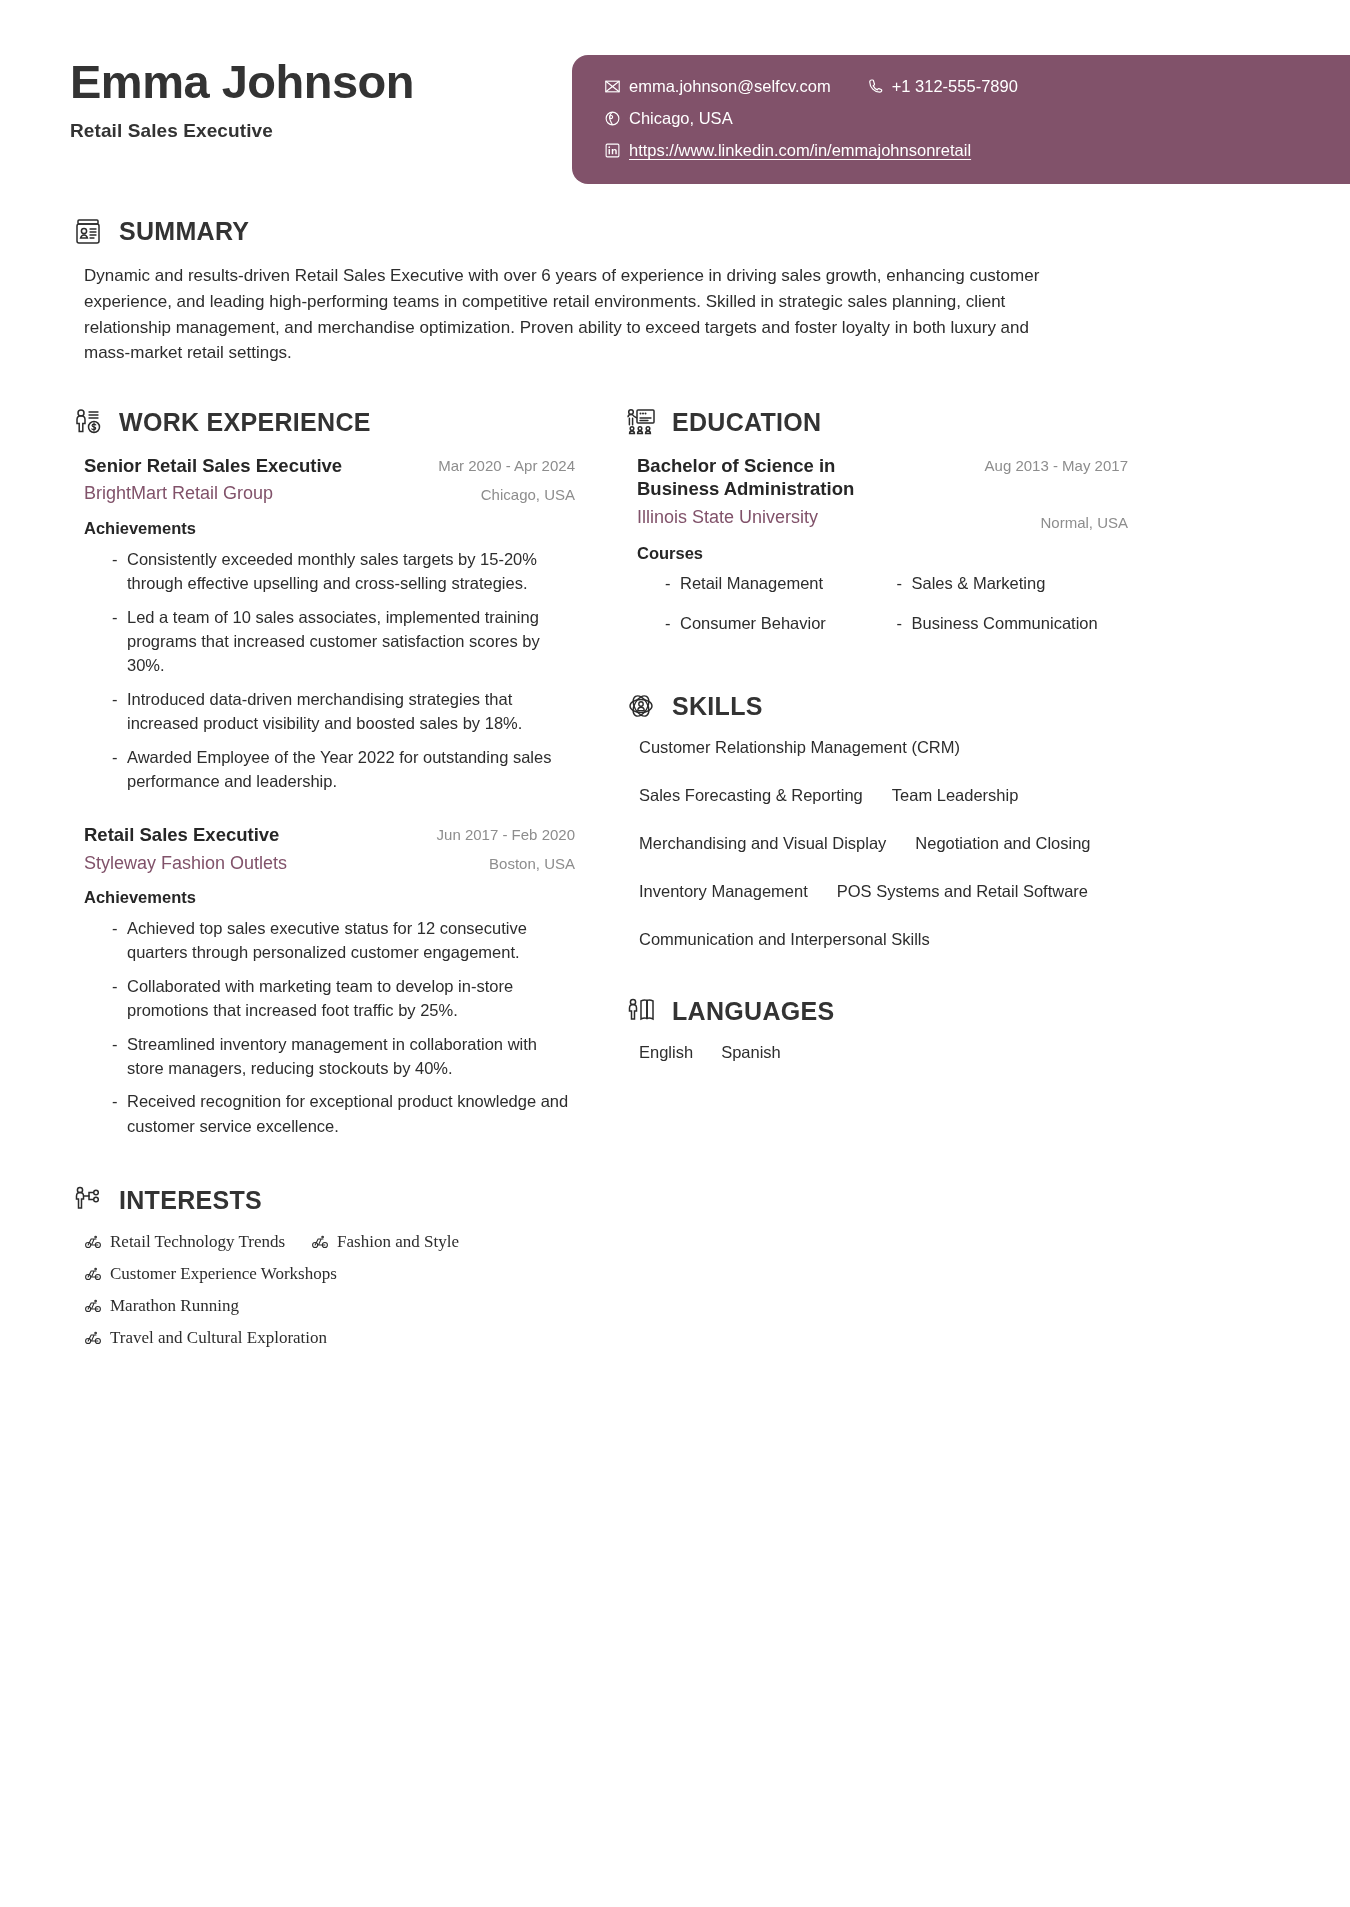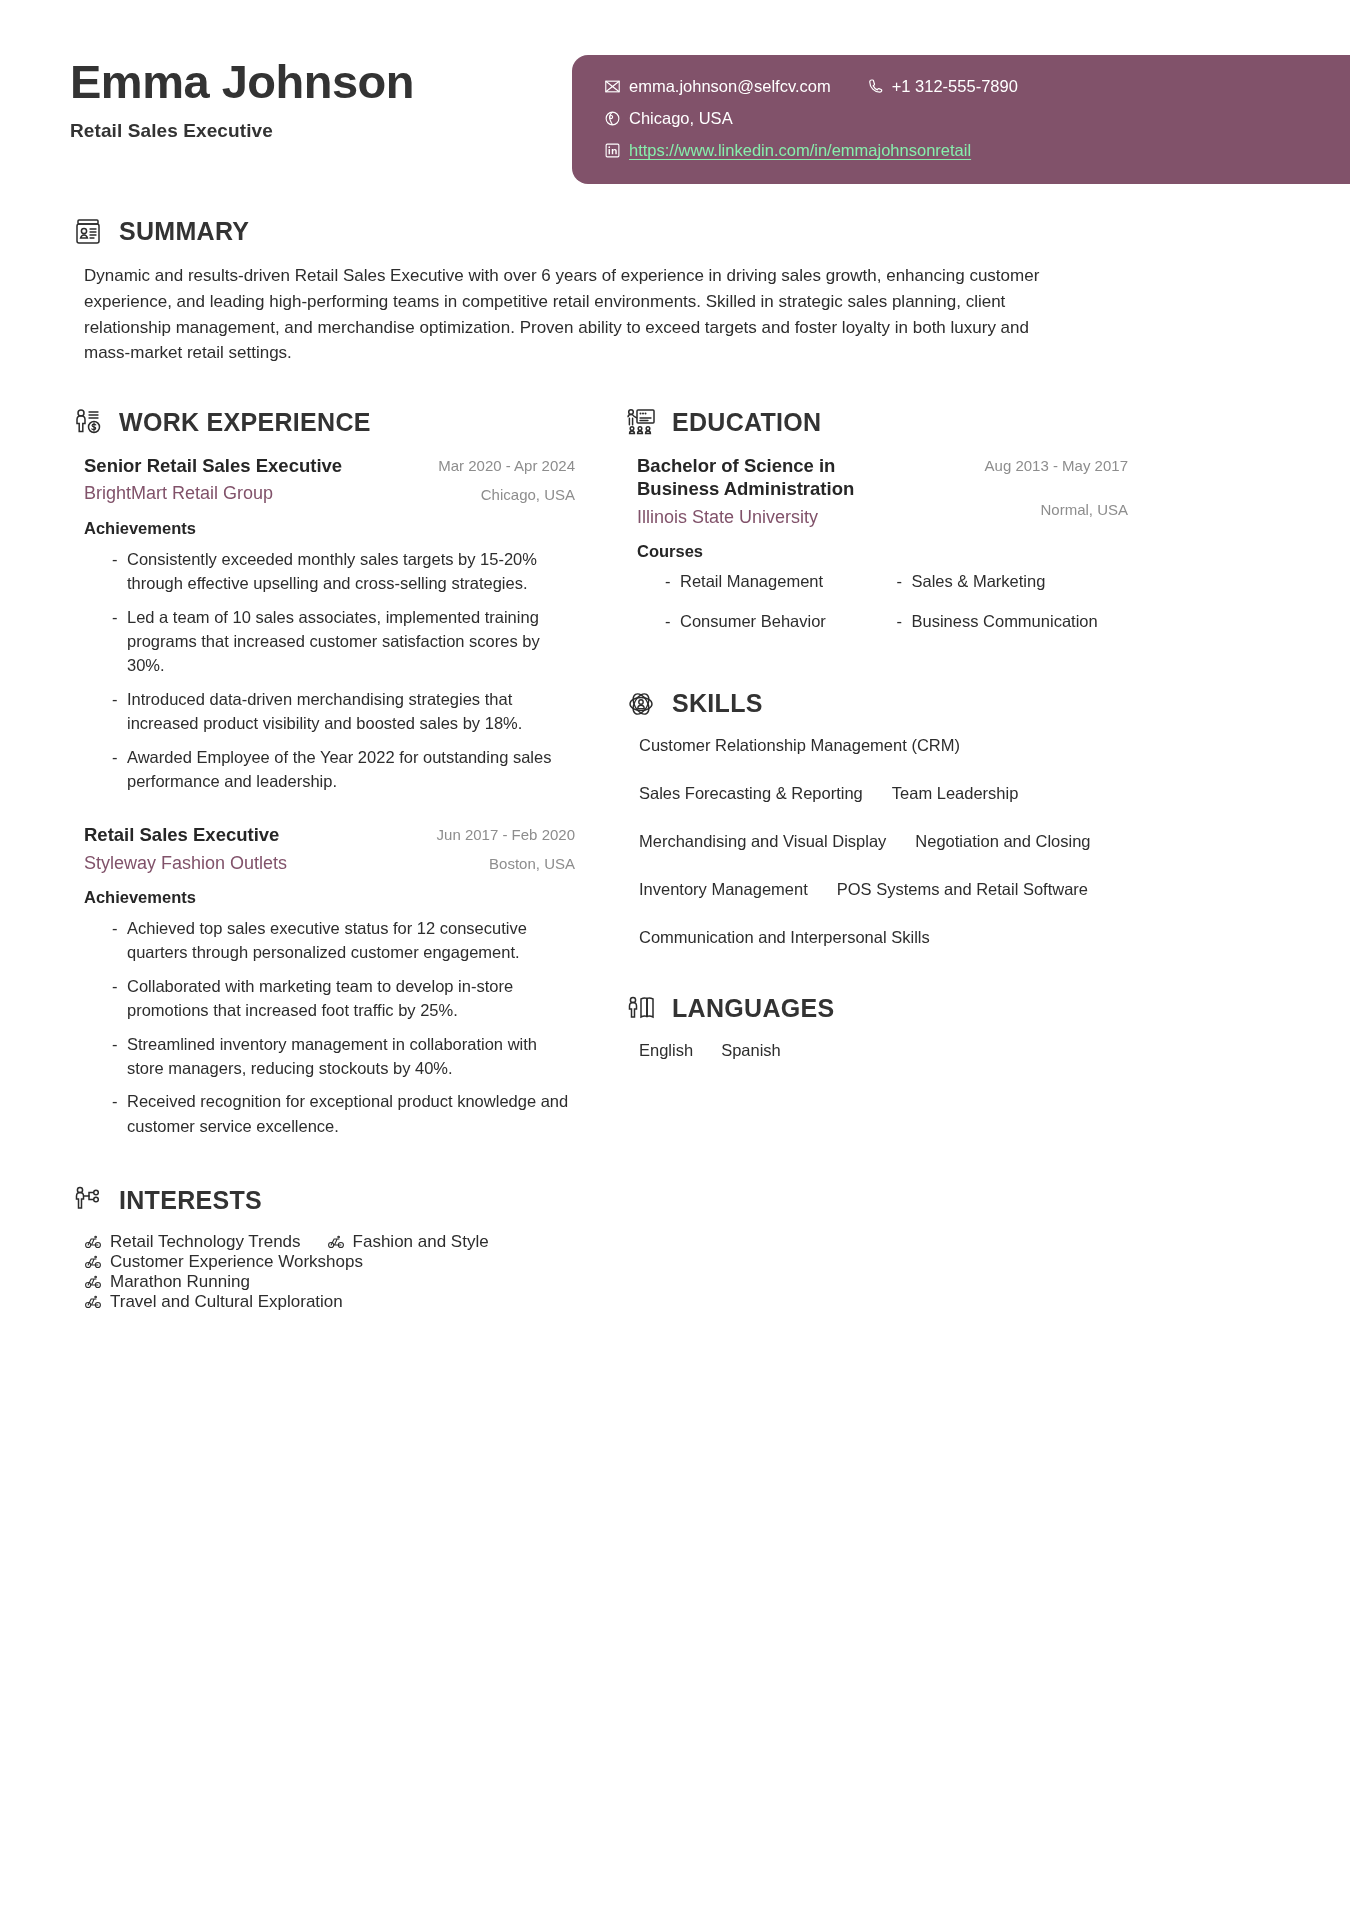--- a/index.html
+++ b/index.html
@@ -66,21 +66,21 @@
   .contact-row .pair + .pair { margin-left:28px; }
   .contact-ico {
     width:17px; height:17px;
     display:inline-flex; align-items:center; justify-content:center;
     flex:0 0 auto;
   }
   .contact-ico svg { width:100%; height:100%; display:block; }
   .link-text {
     text-decoration:underline;
     text-underline-offset:3px;
-    color:#86efac;
+    color:#ffffff;
   }
 
   
   .section-head {
     display:flex;
     align-items:center;
     gap:13px;
     margin-bottom:14px;
   }
   .sec-ico { width:36px; height:36px; flex:0 0 auto; }
@@ -210,20 +210,22 @@
   .langs { display:flex; column-gap:28px; padding-left:2px; }
   .lang { font-size:16.5px; color:#2d2d2d; }
 
   
   .interests-wrap { padding:0 70px; margin-top:44px; }
   .interest-grid {
     display:flex;
     flex-wrap:wrap;
     padding-left:14px;
     width:470px;
+    row-gap:12px;
+    font-family:Liberation Serif, serif;
   }
   .interest-item {
     display:flex;
     align-items:center;
     gap:8px;
     font-size:17px;
     color:#2d2d2d;
     white-space:nowrap;
     margin-right:26px;
   }
@@ -402,21 +404,21 @@
 
         <div class="sec-body">
           <div class="entry">
             <div class="entry-top">
               <div class="entry-left" style="max-width:265px;">
                 <div class="entry-title">Bachelor of Science in Business Administration</div>
                 <div class="entry-org">Illinois State University</div>
               </div>
               <div class="entry-right">
                 <div class="entry-date">Aug 2013 - May 2017</div>
-                <div class="entry-loc" style="margin-top:27px;">Normal, USA</div>
+                <div class="entry-loc" style="margin-top:40px;">Normal, USA</div>
               </div>
             </div>
             <div class="sub-label">Courses</div>
             <div class="courses-grid">
               <div class="course-item">Retail Management</div>
               <div class="course-item">Sales &amp; Marketing</div>
               <div class="course-item">Consumer Behavior</div>
               <div class="course-item">Business Communication</div>
             </div>
           </div>

